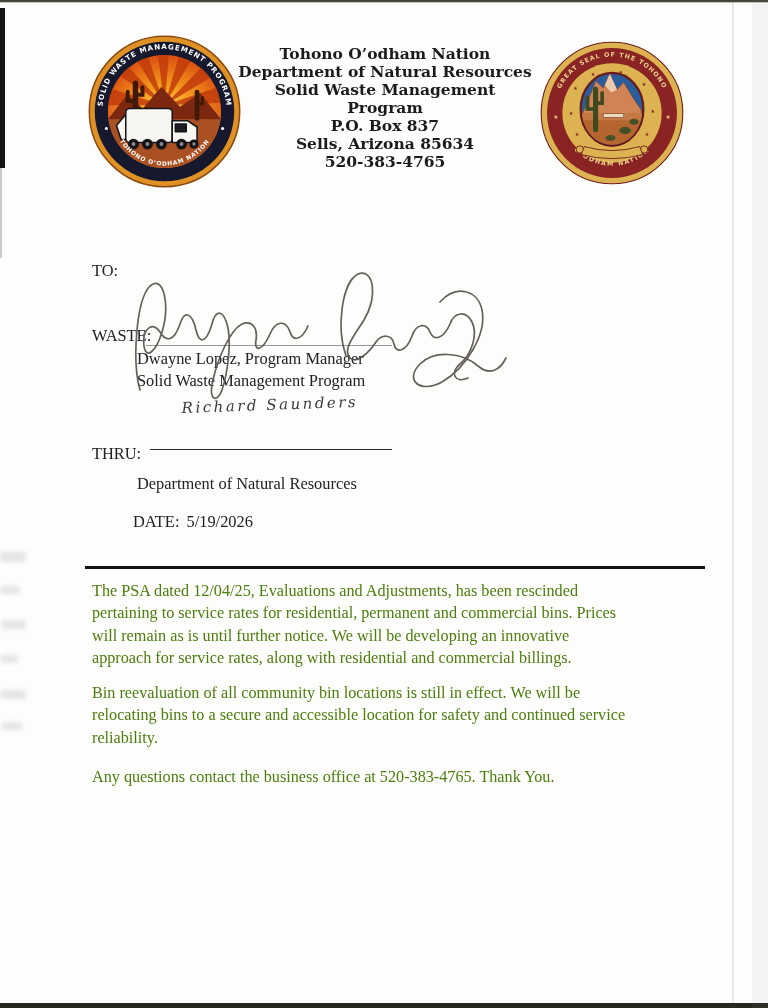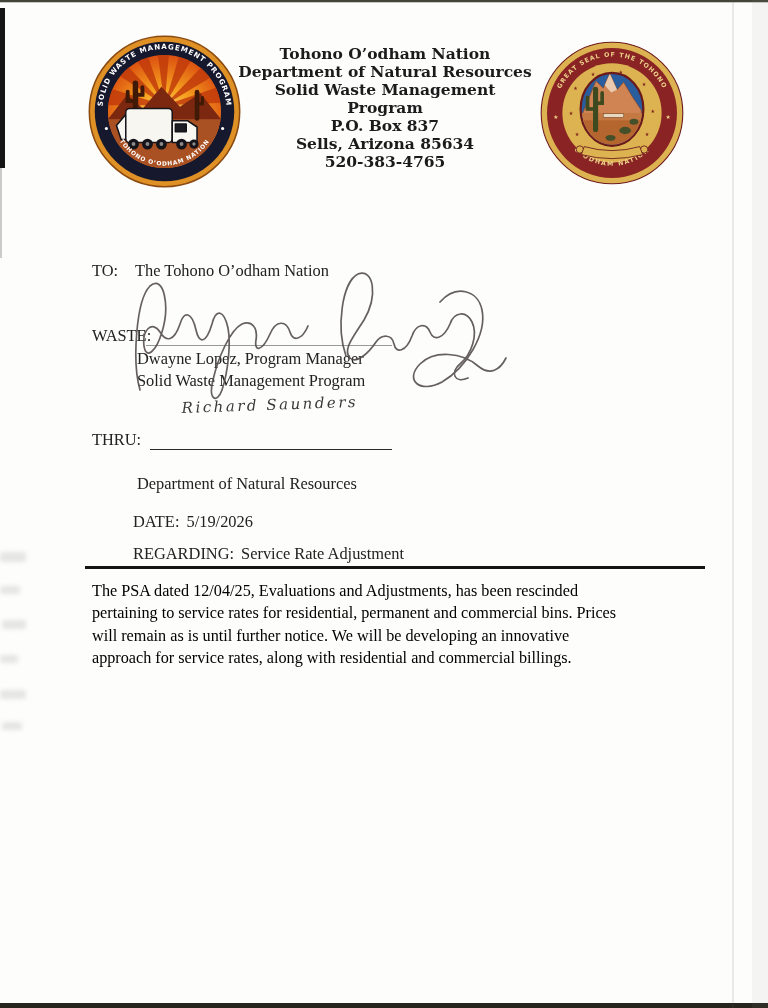--- a/index.html
+++ b/index.html
@@ -24,21 +24,21 @@
     white-space:pre-line;color:#1b1b1b;}
   .logo{display:block;}
 
   
   .fld{font-size:16.4px;line-height:20px;color:#222;}
   .sig-line{border-top:1px solid #9a9a9a;height:0;}
   .sig-line.dark{border-top:1.6px solid #2a2a2a;}
   .script{font-family:"DejaVu Serif",serif;font-style:italic;font-size:15px;
     letter-spacing:2.5px;color:#3a3a3a;transform:rotate(-2deg);transform-origin:left bottom;}
   .rule{background:#151515;height:3px;}
-  .para{white-space:pre-line;font-size:16.2px;line-height:22.4px;width:624px;color:#000000;}
+  .para{white-space:pre-line;font-size:16.2px;line-height:22.4px;width:624px;color:#4d7c0f;}
   .lblval .lbl{margin-right:7px;margin-left:41px;}
   svg text{font-family:"DejaVu Sans",sans-serif;}
 </style>
 </head>
 <body>
 
 <div class="scan">
 
   <div class="abs edge-top"></div>
   <div class="abs edge-top2"></div>
@@ -183,48 +183,48 @@
       </g>
     </g>
     <g stroke="#6b1a1a" stroke-width="1.2" fill="#ddb351">
       <circle cx="56" cy="150" r="5"></circle>
       <circle cx="144" cy="150" r="5"></circle>
       <path d="M62,146 Q100,157 138,146 L142,157 Q100,168 58,157 Z"></path>
     </g>
   </svg>
 
   <span class="abs fld" style="left:92px;top:261px">TO:</span>
-  <span class="abs fld" style="left:135px;top:261px">The Tohono O’odham Nation</span>
 
   <svg class="abs" style="left:110px;top:266px;z-index:3" width="400" height="146" viewBox="0 0 400 146">
     <g fill="none" stroke="#55504e" stroke-width="1.7" stroke-linecap="round" opacity="0.9">
       <path d="M30,124 C22,96 26,34 40,20 C54,8 60,40 52,66 C46,86 36,94 34,80 C32,64 42,54 50,66 C56,76 64,76 70,58 C74,44 82,46 86,64 C89,78 96,78 102,58 C106,42 114,44 118,62 C121,78 118,106 112,124 C107,138 98,134 103,114 C108,92 120,64 132,58 C142,54 148,62 146,74 C144,86 152,86 160,68 C166,54 176,54 180,66 C183,76 192,74 198,60"></path>
       <path d="M236,90 C226,62 232,16 248,8 C264,2 268,30 254,54 C244,70 232,84 240,92 C246,98 258,88 266,76 C272,68 282,68 284,78 C286,88 296,86 302,70 C306,58 316,56 320,66 C324,76 334,72 340,58 C344,46 356,44 362,56 C368,68 362,88 350,98 C340,106 344,118 358,112"></path>
       <path d="M330,36 C346,18 368,24 372,44 C377,68 356,102 332,116 C310,128 294,114 310,98 C324,84 352,86 368,100 C380,110 390,104 396,92"></path>
     </g>
   </svg>
 
   <span class="abs fld" style="left:92px;top:326px">WASTE:</span>
   <div class="abs sig-line" style="left:146px;top:345px;width:246px"></div>
   <span class="abs fld" style="left:137px;top:349px">Dwayne Lopez, Program Manager</span>
   <span class="abs fld" style="left:137px;top:371px">Solid Waste Management Program</span>
 
   <span class="abs script" style="left:182px;top:399px">Richard Saunders</span>
-  <span class="abs fld" style="left:92px;top:430px">THRU:</span>
+  <span class="abs fld" style="left:92px;top:444px">THRU:</span>
   <div class="abs sig-line dark" style="left:150px;top:449px;width:242px"></div>
   <span class="abs fld" style="left:137px;top:474px">Department of Natural Resources</span>
 
   <div class="abs fld lblval" style="left:92px;top:512px">
     <span class="lbl">DATE:</span><span>5/19/2026</span>
   </div>
 
-  <div class="abs fld lblval" style="left:92px;top:544px">
-    <span class="lbl">REGARDING:</span><span>Service Rate Adjustment</span>
-  </div>
 
   <div class="abs rule" style="left:85px;top:566px;width:620px"></div>
 
   <p class="abs para" style="left:92px;top:572px;margin:0;padding-top:8px">The PSA dated 12/04/25, Evaluations and Adjustments, has been rescinded
 pertaining to service rates for residential, permanent and commercial bins. Prices
 will remain as is until further notice. We will be developing an innovative
 approach for service rates, along with residential and commercial billings.</p>
+  <p class="abs para" style="left:92px;top:682px;margin:0">Bin reevaluation of all community bin locations is still in effect. We will be
+relocating bins to a secure and accessible location for safety and continued service
+reliability.</p>
+  <p class="abs para" style="left:92px;top:766px;margin:0">Any questions contact the business office at 520-383-4765. Thank You.</p>
 
 </div>
 
 </body></html>

